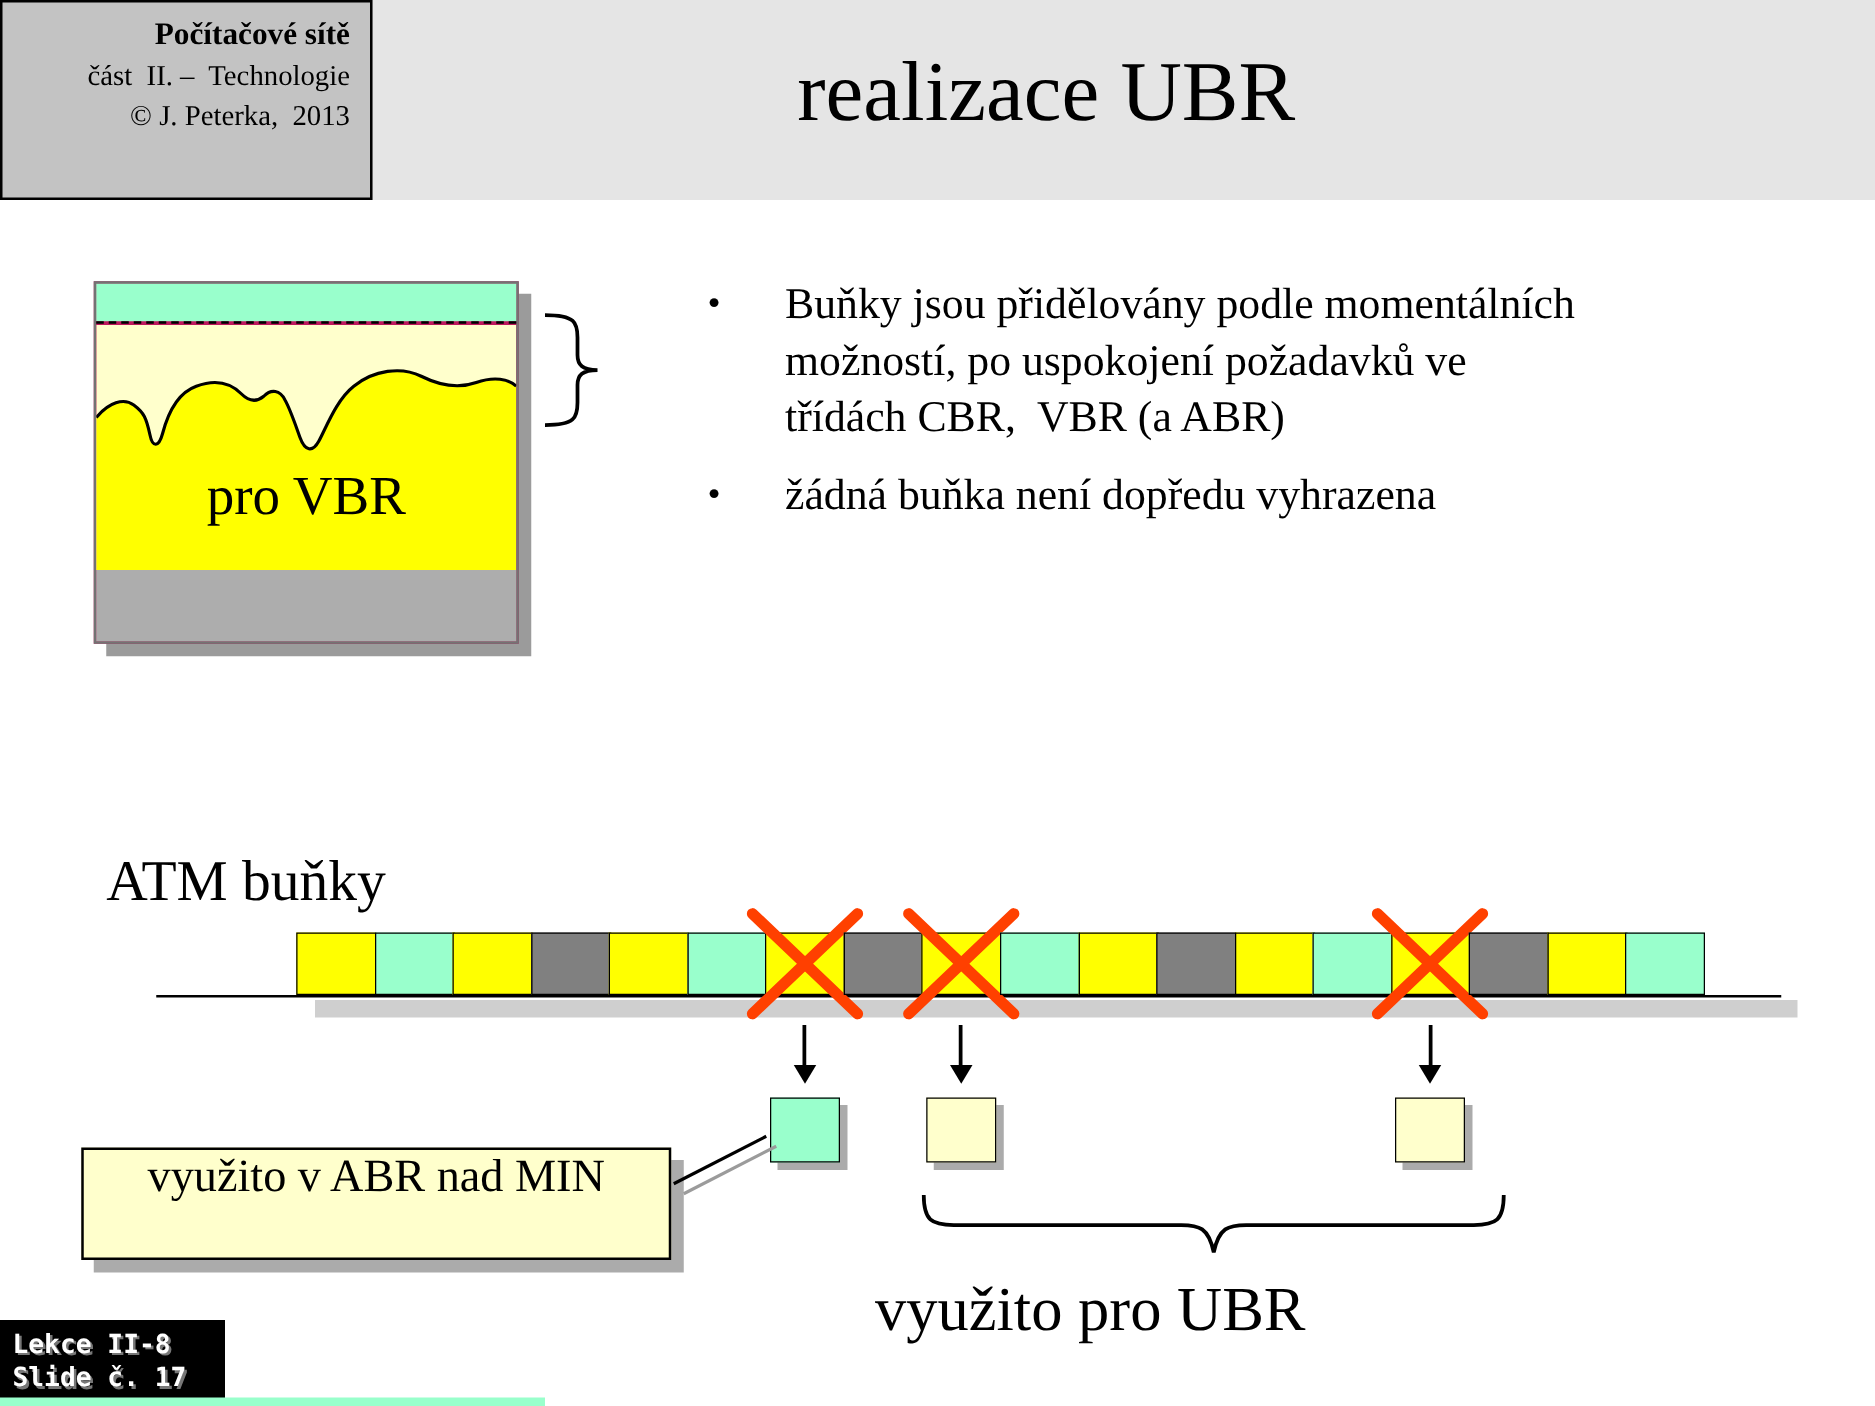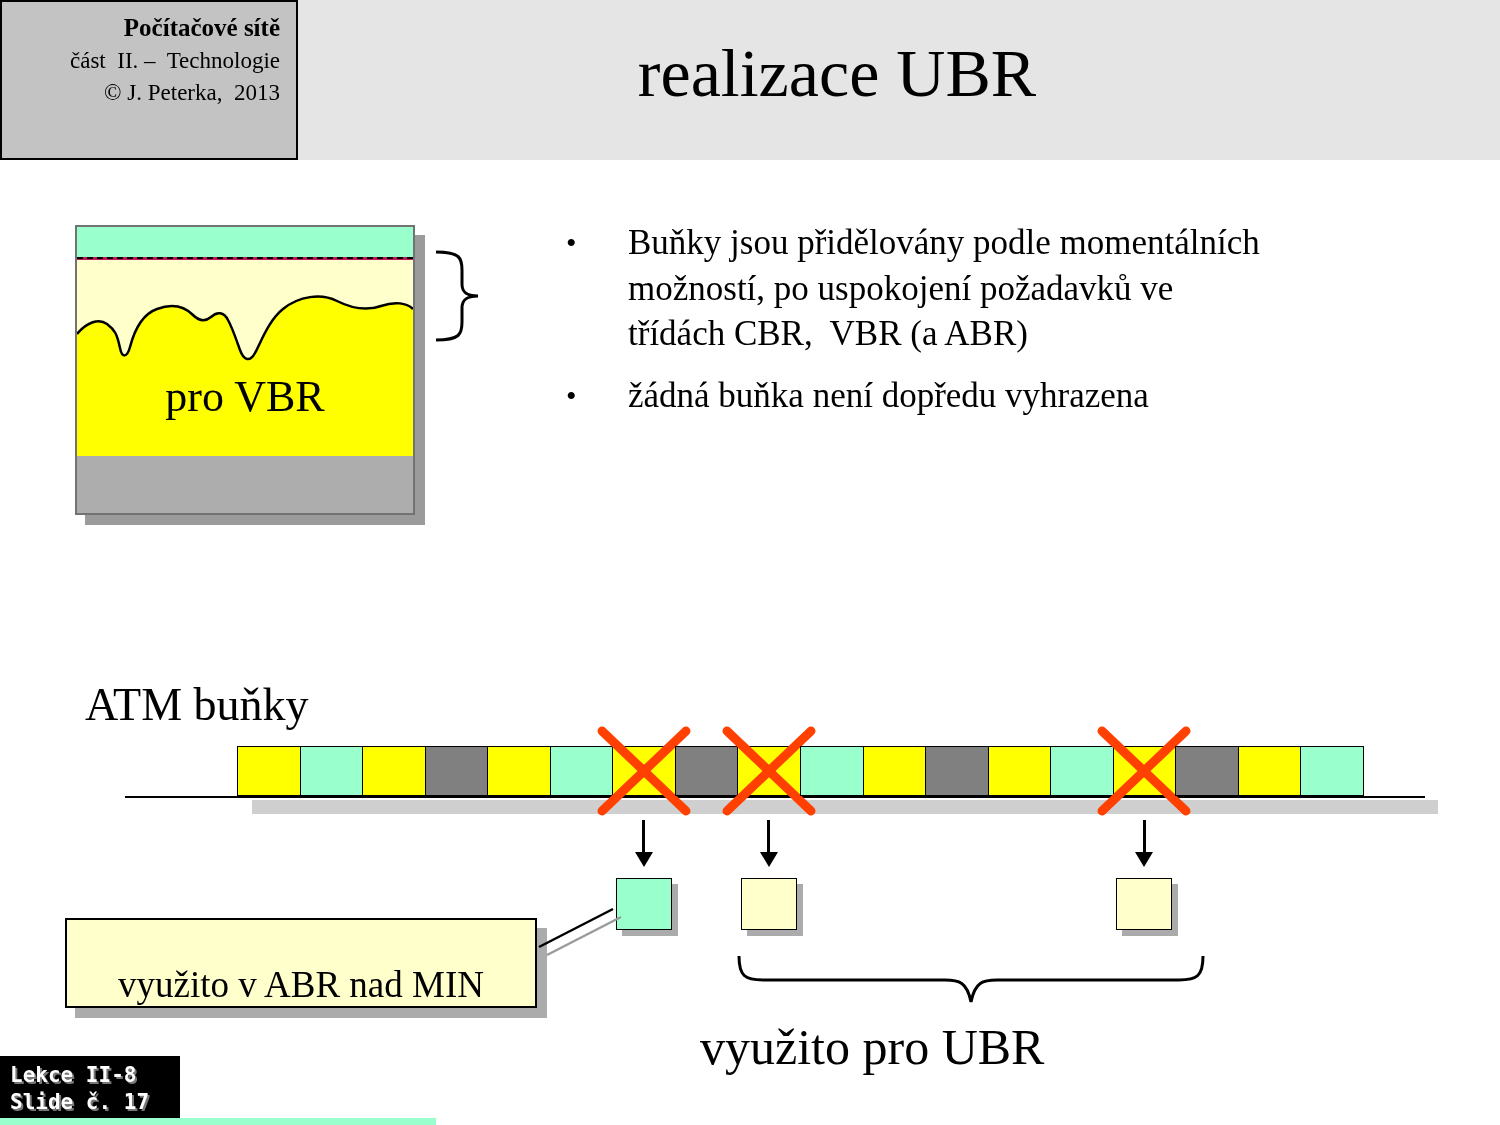--- a/index.html
+++ b/index.html
@@ -61,21 +61,21 @@
   .drop-cell {
     position: absolute; top: 878px; width: 56px; height: 52px;
     border: 1px solid #000; box-sizing: border-box; box-shadow: 6px 6px 0 #ABABAB;
   }
 
   
   .abr-box {
     position: absolute; left: 65px; top: 918px; width: 472px; height: 90px;
     background: #FFFFCC; border: 2px solid #000; box-sizing: border-box;
     box-shadow: 10px 10px 0 #ABABAB;
-    display: flex; align-items: flex-end; justify-content: center; font-size: 37px;
+    display: flex; align-items: flex-start; justify-content: center; font-size: 37px;
   }
   .abr-connector { position: absolute; left: 537px; top: 893px; width: 90px; height: 72px; overflow: visible; }
   .ubr-brace { position: absolute; left: 737px; top: 952px; width: 468px; height: 58px; overflow: visible; }
   .ubr-brace path { stroke: #000; stroke-width: 3; fill: none; }
   .ubr-label { position: absolute; left: 700px; top: 1018px; width: 540px; text-align: left; font-size: 50px; }
 
   
   .footer-box {
     position: absolute; left: 0; top: 1056px; width: 180px; height: 64px;
     background: #000; color: #fff;

